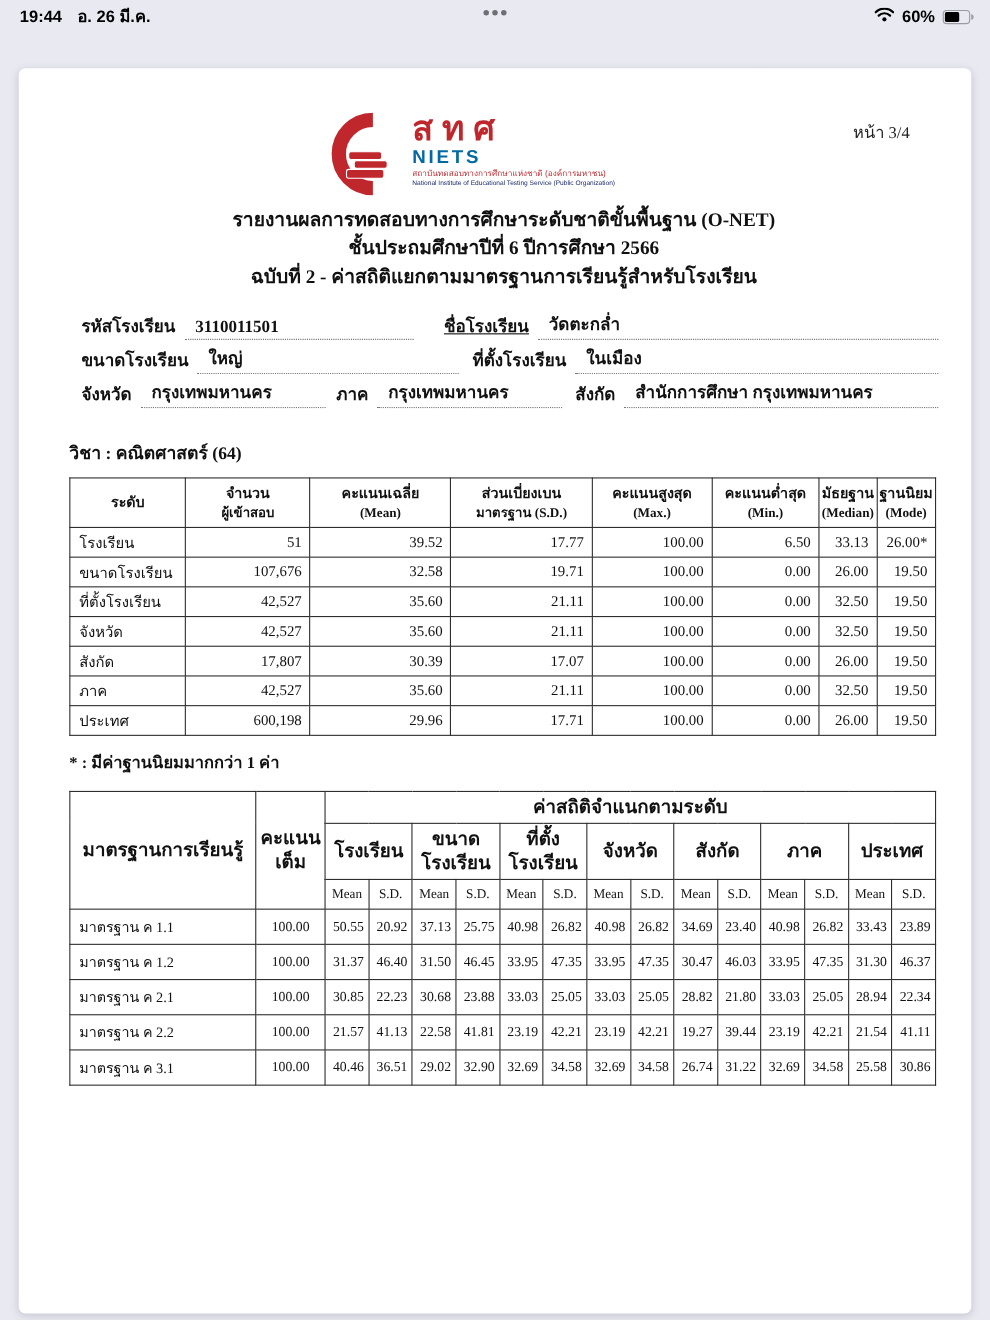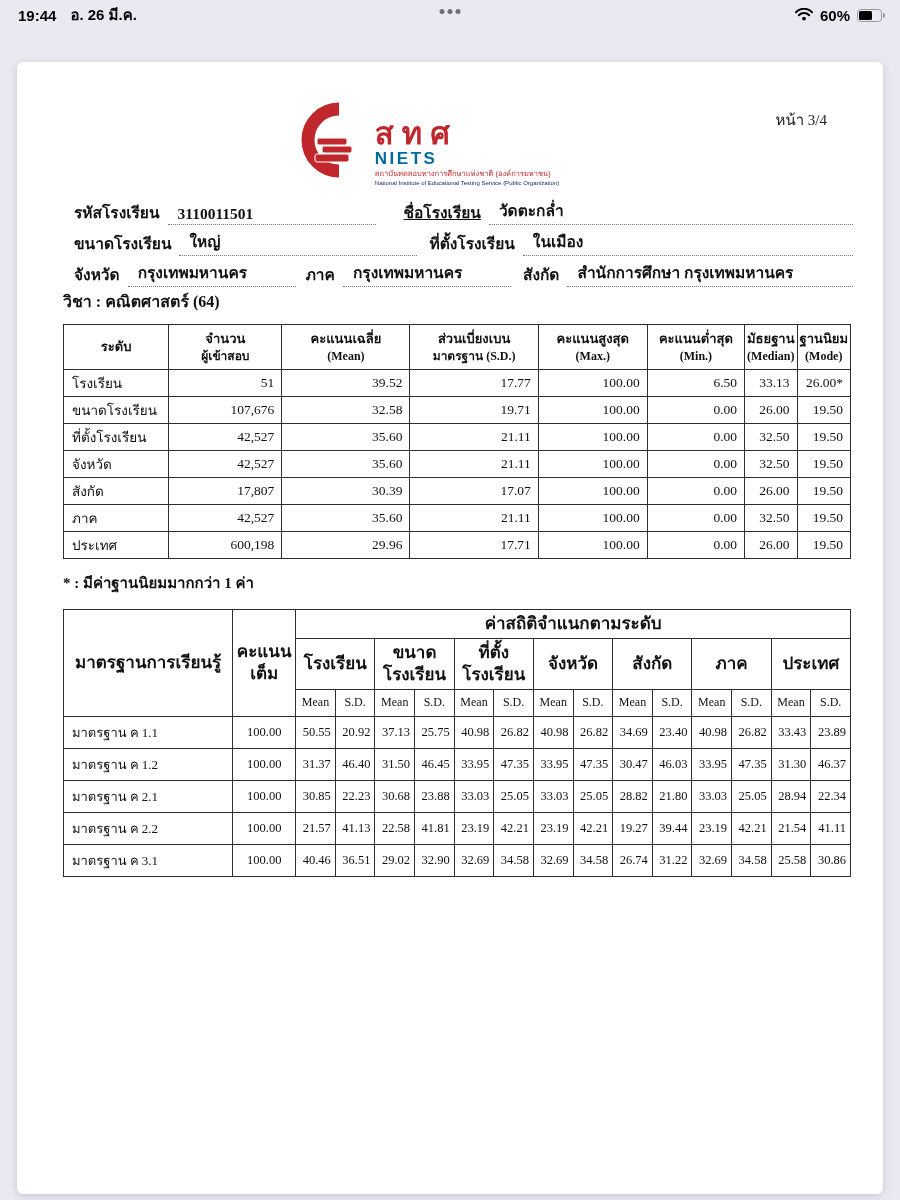--- a/index.html
+++ b/index.html
@@ -33,37 +33,37 @@
     position:absolute;left:17px;top:62px;width:866px;height:1132px;
     background:#fff;border-radius:6px;
     box-shadow:0 2px 8px rgba(40,40,80,.18);
     box-sizing:border-box;
     padding:40px 30px 0 46px;
   }
   .page-number{position:absolute;top:46px;right:56px;font-size:15px;color:#222;}
   
   .logo-row{display:flex;justify-content:center;margin-right:60px;}
   .logo{display:flex;align-items:flex-start;gap:4px;height:78px;}
-  .logo-text{display:flex;flex-direction:column;line-height:1;margin-top:16px;}
+  .logo-text{display:flex;flex-direction:column;line-height:1;}
   .logo-thai{color:#c0272d;font-size:31px;font-weight:700;letter-spacing:8px;font-family:"DejaVu Serif",serif;}
   .logo-niets{color:#0369a1;font-size:17px;font-weight:700;letter-spacing:2.5px;
     font-family:"Liberation Sans",sans-serif;margin-top:1px;}
   .logo-cap1{color:#c0272d;font-size:7.5px;margin-top:3px;font-family:"Liberation Sans",sans-serif;}
   .logo-cap2{color:#1b2a6b;font-size:6px;margin-top:2px;font-family:"Liberation Sans",sans-serif;}
   
   .titles{text-align:center;margin-top:6px;}
   .title-line{font-weight:700;font-size:17.5px;line-height:26px;}
   
   .info{margin-top:14px;font-size:15.5px;font-weight:700;}
   .info-row{display:flex;align-items:flex-end;height:31px;}
   .info-label{white-space:nowrap;margin-right:8px;margin-left:11px;}
   .dotfill{border-bottom:1.5px dotted #777;padding:0 0 1px 10px;white-space:nowrap;
     box-sizing:border-box;}
   .grow{flex:1;}
-  .subject-line{margin-top:2px;font-size:16px;font-weight:700;}
+  .subject-line{margin-top:28px;font-size:16px;font-weight:700;}
   
   table{border-collapse:collapse;width:788px;}
   .t1{margin-top:10px;}
   .t1 th,.t1 td{border:1px solid #2e2e2e;}
   .t1 th{font-size:13px;font-weight:700;padding:5px 2px;line-height:1.35;vertical-align:middle;}
   .t1 th .eng{font-size:12px;}
   .t1 td{font-size:13.5px;height:24px;padding:1px 7px;}
   .t1 td.level{text-align:left;padding-left:8px;}
   .t1 td.num{text-align:right;}
   .footnote{margin-top:12px;font-size:15px;font-weight:700;}
@@ -122,20 +122,25 @@
       </span>
       <div class="logo-text">
         <span class="logo-thai">สทศ</span>
         <span class="logo-niets">NIETS</span>
         <span class="logo-cap1">สถาบันทดสอบทางการศึกษาแห่งชาติ (องค์การมหาชน)</span>
         <span class="logo-cap2">National Institute of Educational Testing Service (Public Organization)</span>
       </div>
     </div>
   </div>
 
+  <div class="titles">
+    <div class="title-line">รายงานผลการทดสอบทางการศึกษาระดับชาติขั้นพื้นฐาน (O-NET)</div>
+    <div class="title-line">ชั้นประถมศึกษาปีที่ 6  ปีการศึกษา 2566</div>
+    <div class="title-line">ฉบับที่ 2 - ค่าสถิติแยกตามมาตรฐานการเรียนรู้สำหรับโรงเรียน</div>
+  </div>
 
   <div class="info">
     <div class="info-row">
       <span class="info-label">รหัสโรงเรียน</span>
       <span class="dotfill" style="width:208px;">3110011501</span>
       <span class="info-label" style="margin-left:28px;text-decoration:underline;">ชื่อโรงเรียน</span>
       <span class="dotfill grow">วัดตะกล่ำ</span>
     </div>
     <div class="info-row">
       <span class="info-label">ขนาดโรงเรียน</span>

